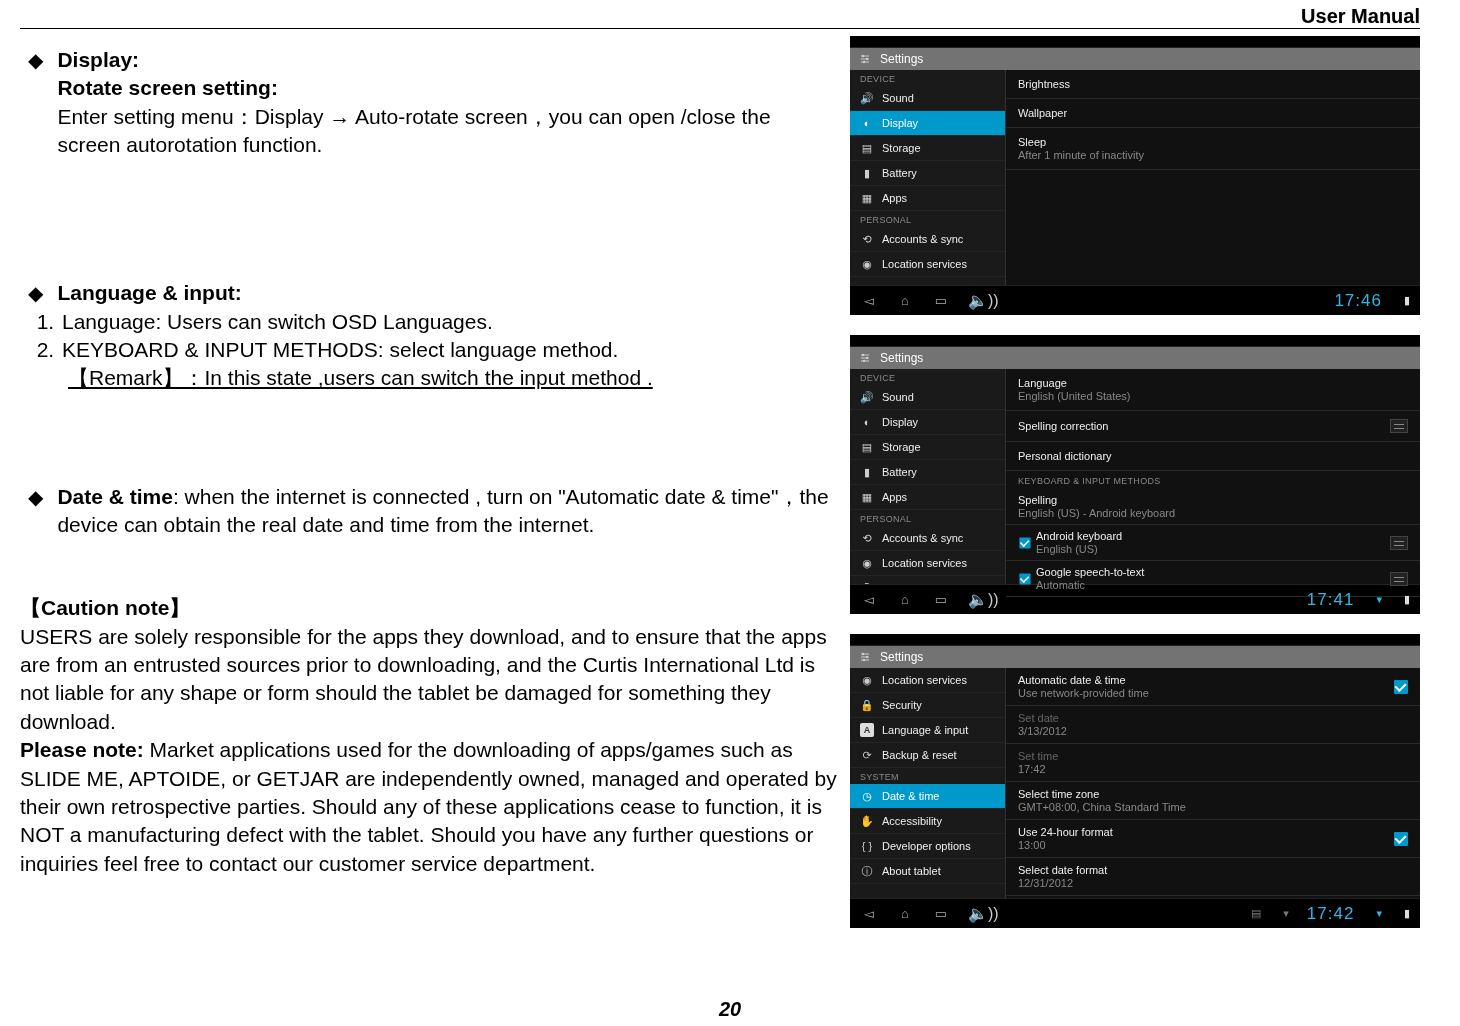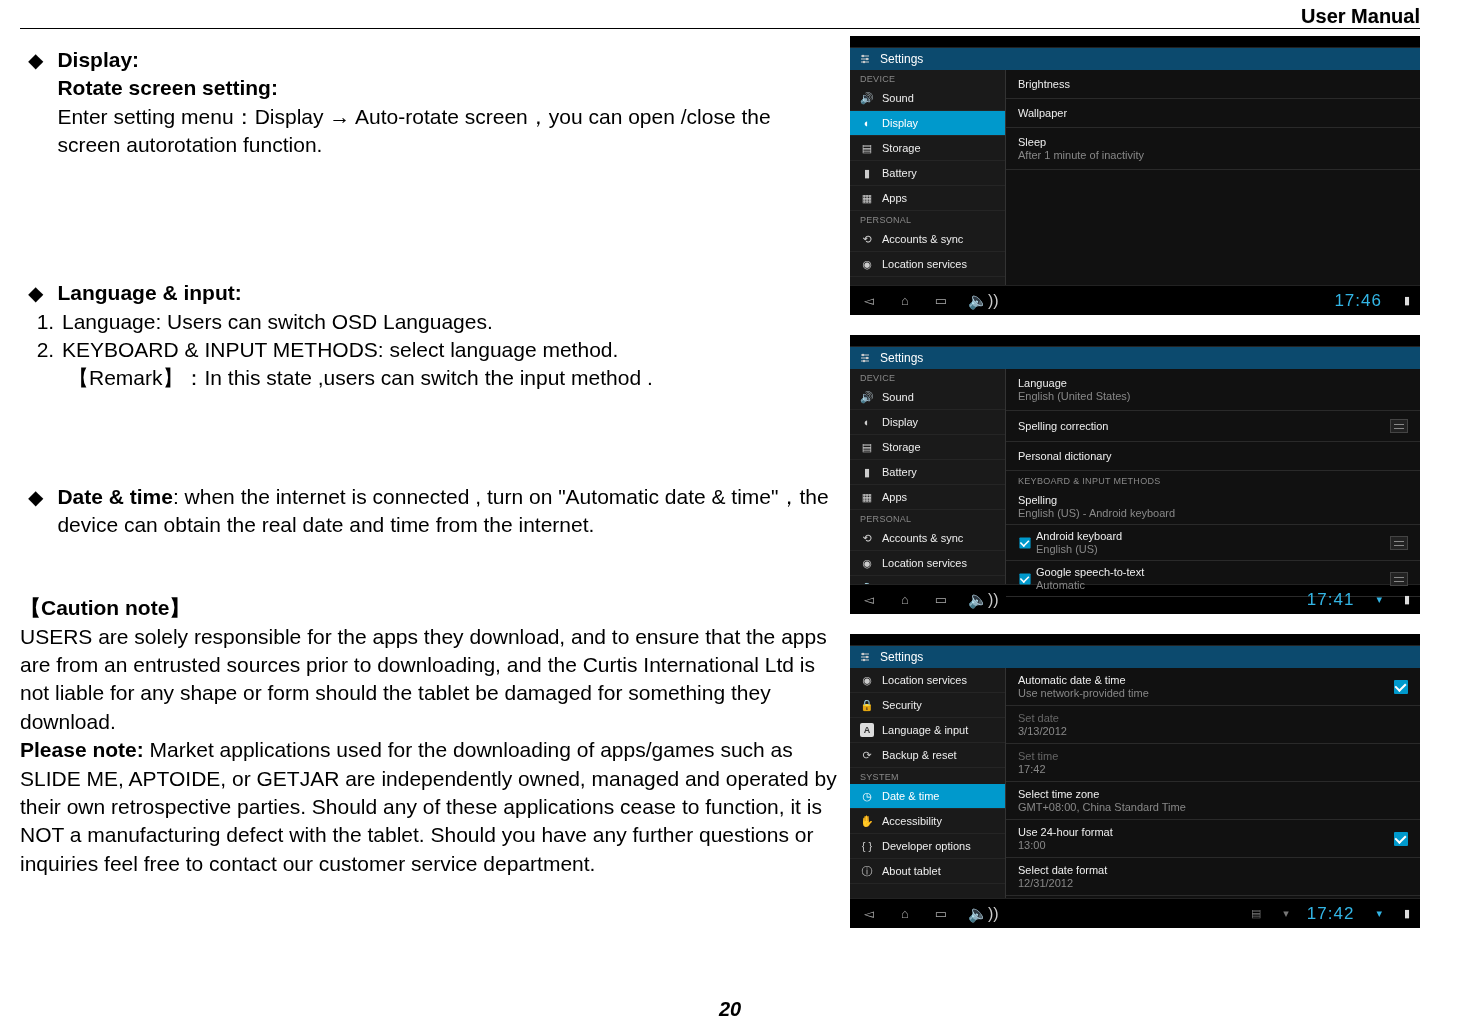--- a/index.html
+++ b/index.html
@@ -34,21 +34,21 @@
     background: #000;
   }
   .content {
     position: absolute;
     top: 46px;
     left: 20px;
     width: 820px;
     font-size: 21px;
     line-height: 1.35;
   }
-  .indent-body { margin-left: 48px; }
+  .indent-body { margin-left: 48px; text-decoration: underline; }
   .bullet {
     display: flex;
     align-items: flex-start;
     gap: 14px;
   }
   .bullet .diamond {
     font-size: 20px;
     margin-left: 8px;
     line-height: 28px;
   }
@@ -86,21 +86,21 @@
   .shot .statusbar {
     height: 12px;
     background: #000;
     border-bottom: 1px solid #222;
   }
   .shot .titlebar {
     display: flex;
     align-items: flex-start;
     gap: 8px;
     padding: 4px 8px;
-    background: #0c4a6e;
+    background: #737373;
     font-size: 12px;
   }
   .shot-body {
     display: flex;
     height: 215px;
   }
   .shot .sidebar {
     width: 156px;
     background: #1a1a1a;
     border-right: 1px solid #333;

